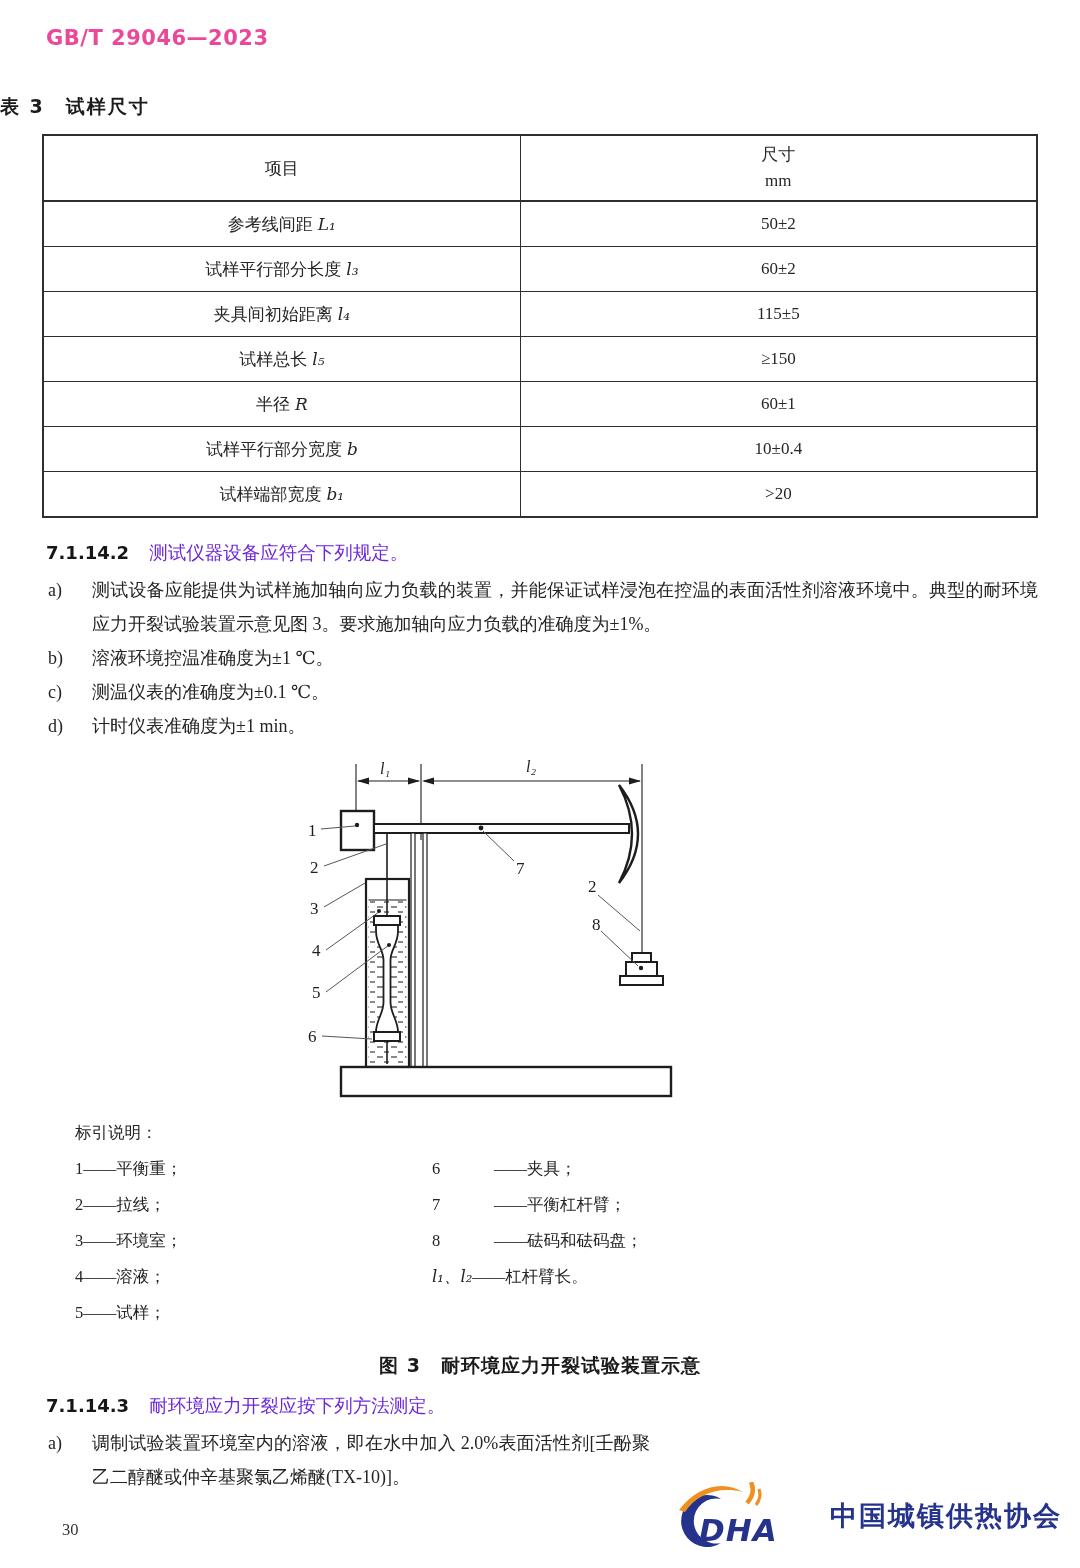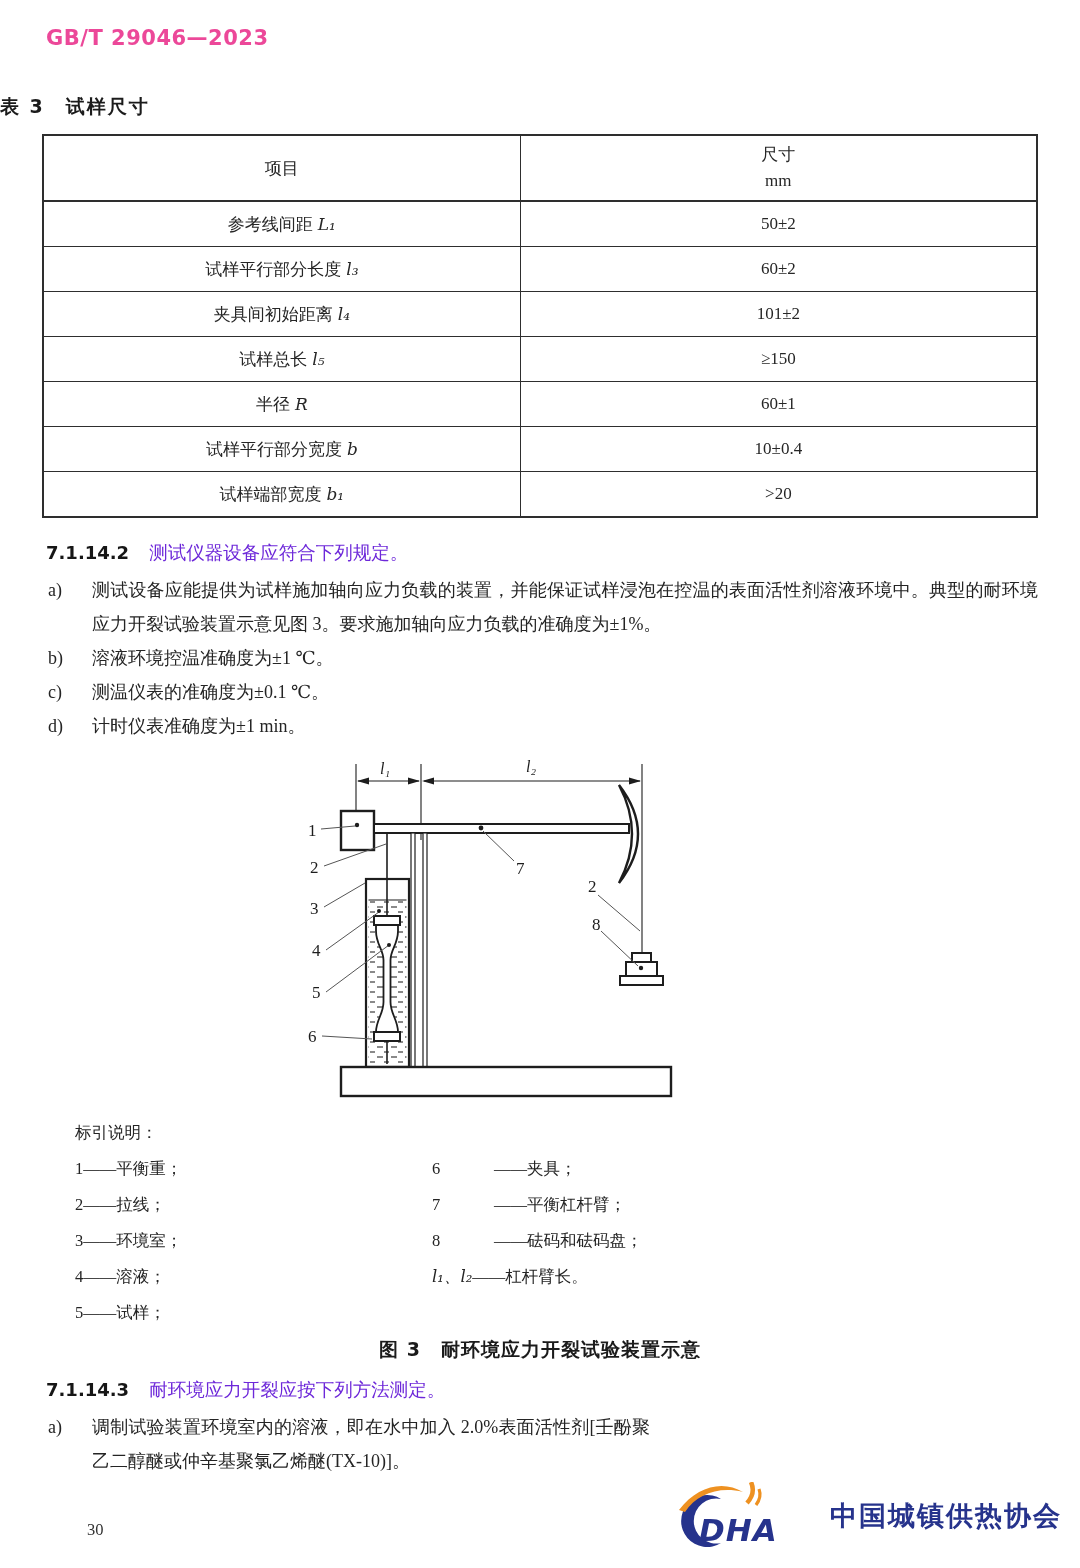--- a/index.html
+++ b/index.html
@@ -40,26 +40,26 @@
   .fig-svg text{ font-family:"Liberation Serif","DejaVu Serif",serif; font-size:17px; fill:#1d1d1d; }
   .fig-svg text.dim{ font-style:italic; font-size:16px; }
   .legend{ margin:10px 0 0 75px; font-size:16.5px; line-height:36px; color:#242424; }
   .legend-cols{ display:flex; }
   .legend-col-left{ width:357px; }
   .legend-item{ display:flex; }
   .legend-item .key{ flex:none; }
   .legend-col-right .key{ min-width:62px; }
   .legend-item .key.var{ font-style:italic; min-width:0; margin-right:0; font-family:"DejaVu Serif",serif; }
   .fig-caption{
-    margin-top:6px; text-align:center;
+    margin-top:22px; text-align:center;
     font-family:"DejaVu Sans","Liberation Sans",sans-serif;
     font-weight:700; font-size:19px; color:#1b1b1b; letter-spacing:1px;
   }
   .sec2{ margin-top:14px; }
-  .page-number{ position:absolute; left:87px; top:1520px; font-size:16.5px; color:#333; }
+  .page-number{ position:absolute; left:62px; top:1520px; font-size:16.5px; color:#333; }
   .logo{ position:absolute; right:18px; top:1482px; display:flex; align-items:center; }
   .logo .cn-name{
     font-family:"DejaVu Sans","Liberation Sans",sans-serif;
     font-weight:700; font-size:27px; letter-spacing:2px; margin-left:6px;
   }
 </style>
 </head>
 <body>
 
 <div class="page">
@@ -90,21 +90,21 @@
           <span>试样平行部分长度</span>
           <span class="var">l₃</span>
         </div>
       <div class="td c2">60±2</div>
     </div>
     <div class="tr">
       <div class="td c1">
           <span>夹具间初始距离</span>
           <span class="var">l₄</span>
         </div>
-      <div class="td c2">101±2</div>
+      <div class="td c2">115±5</div>
     </div>
     <div class="tr">
       <div class="td c1">
           <span>试样总长</span>
           <span class="var">l₅</span>
         </div>
       <div class="td c2">≥150</div>
     </div>
     <div class="tr">
       <div class="td c1">

